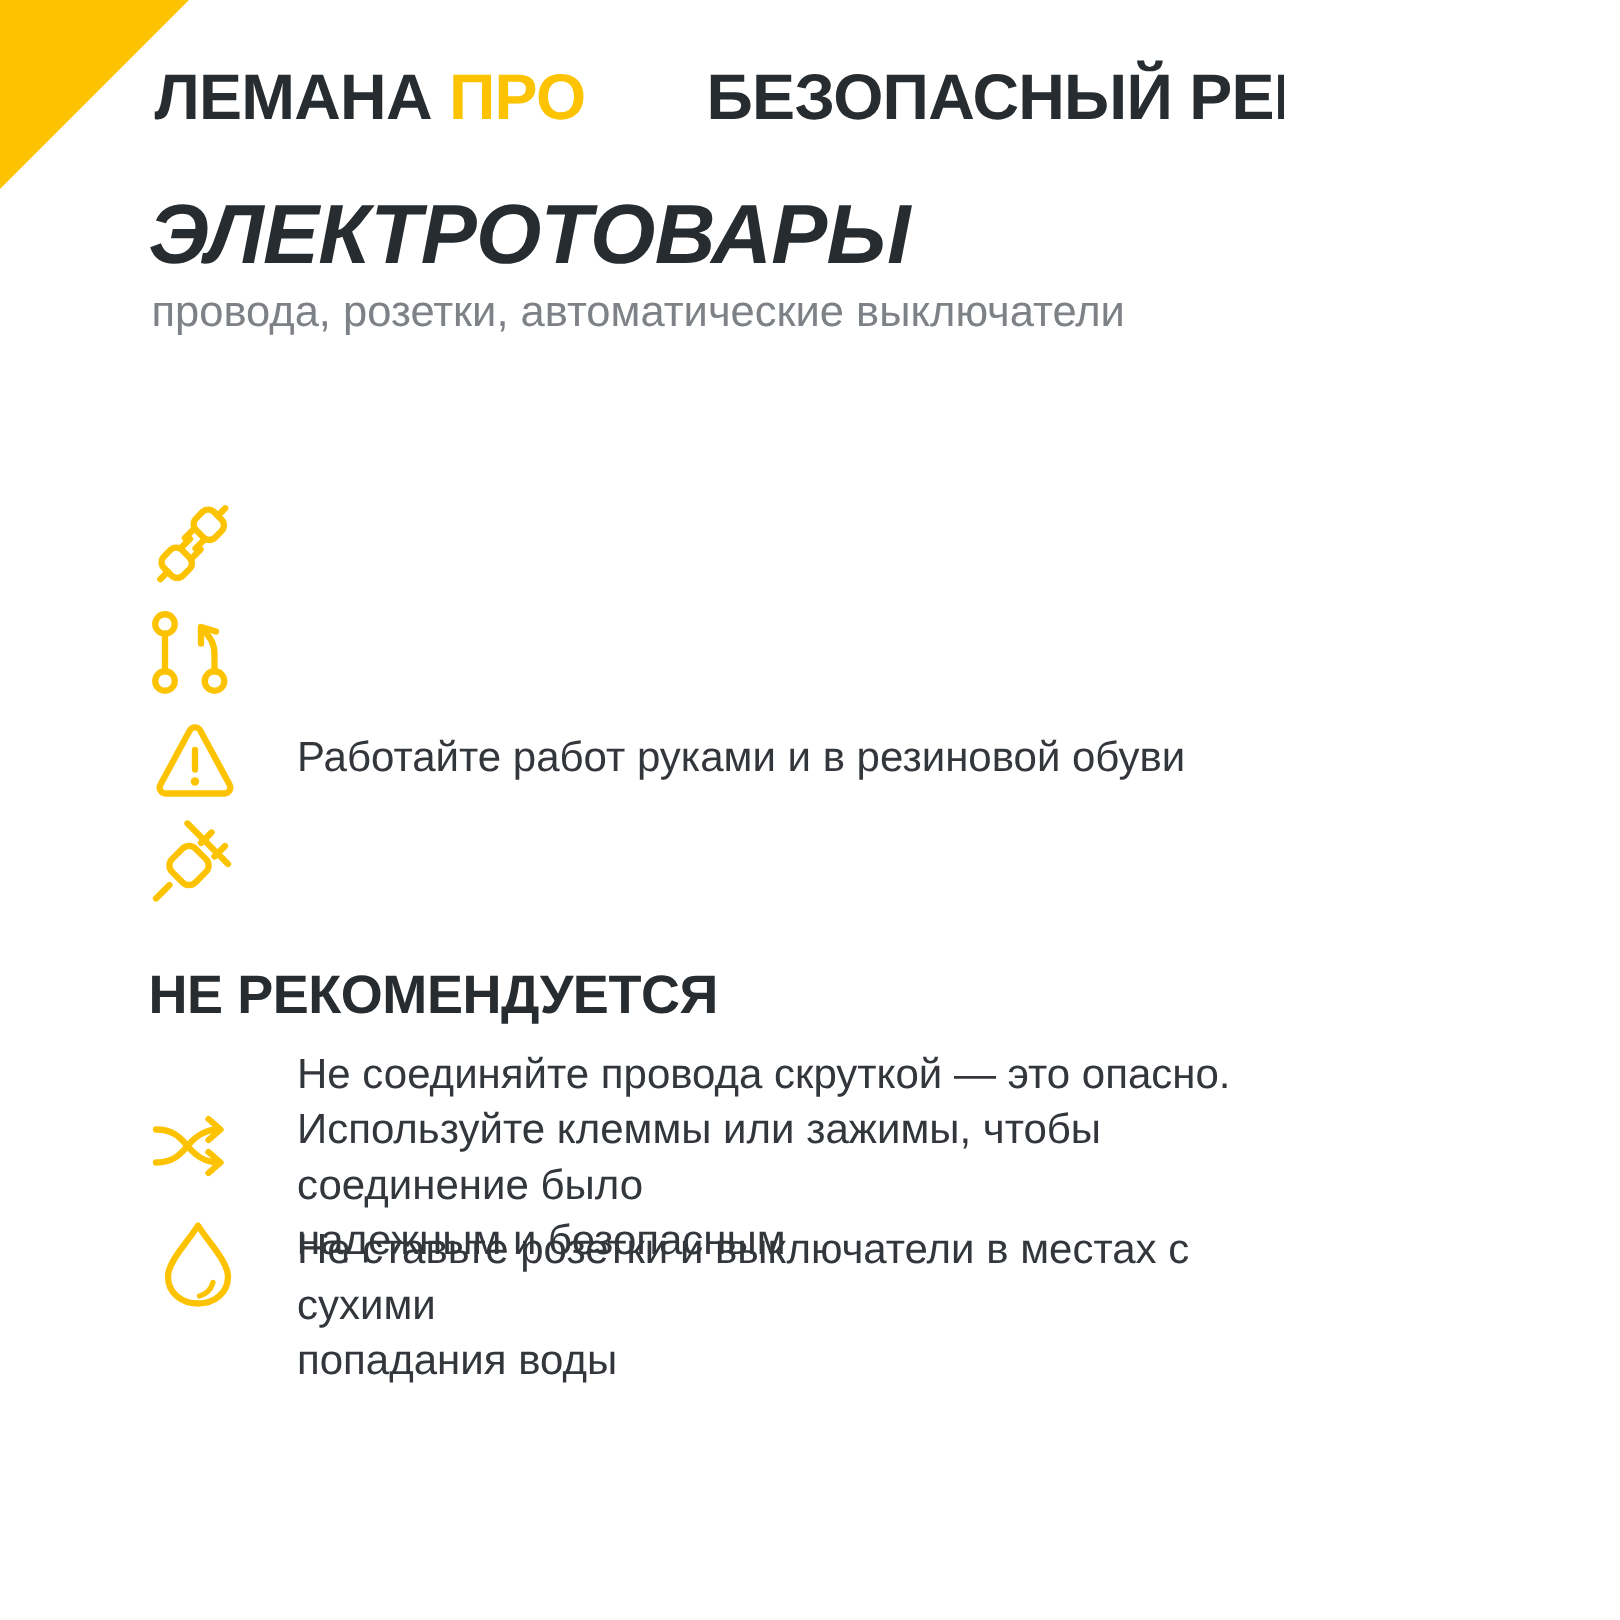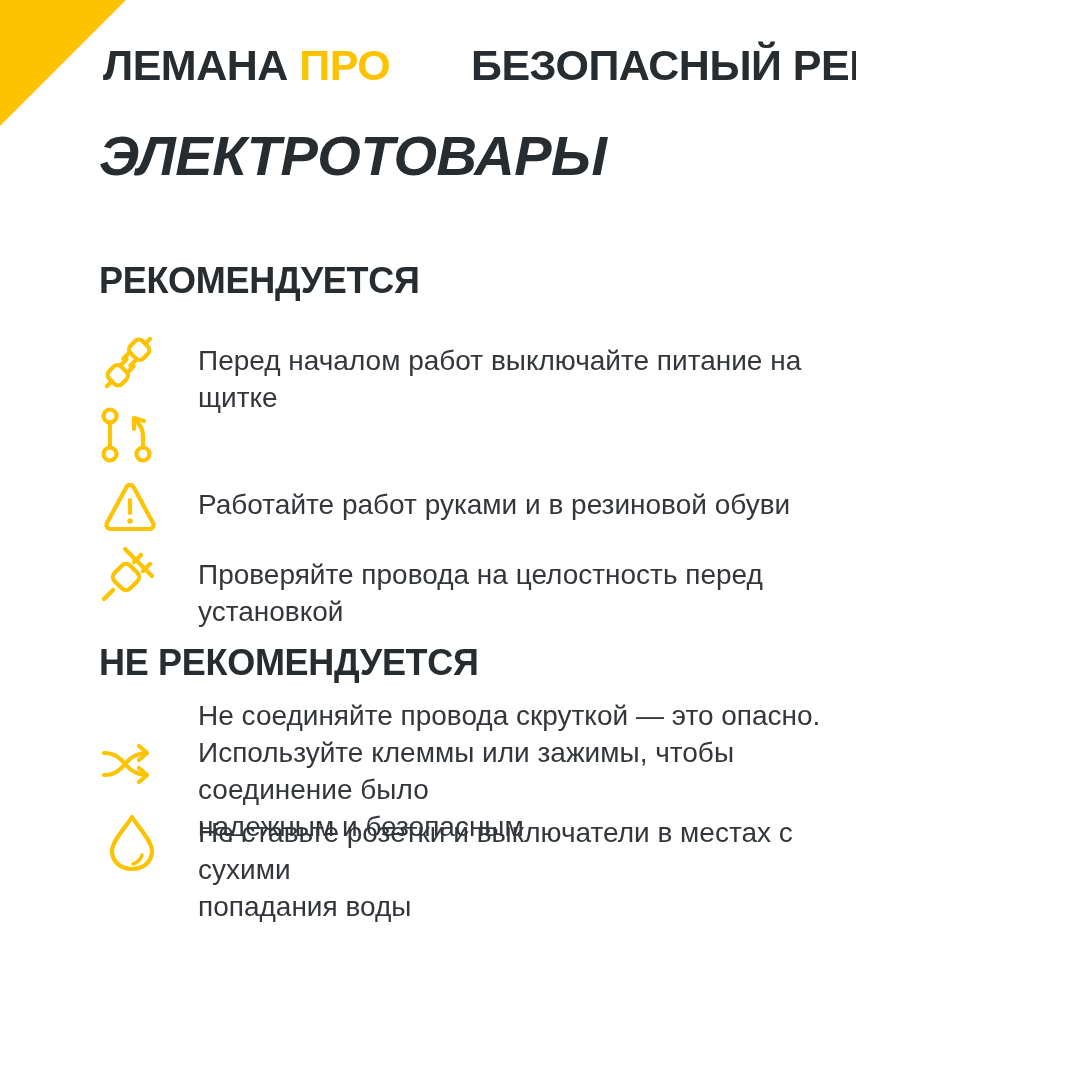--- a/index.html
+++ b/index.html
@@ -38,40 +38,39 @@
 <body>
 
 <div class="canvas">
 
   <div class="corner-tl"></div>
 
   <div class="logo"><span>ЛЕМАНА</span><span>&nbsp;</span><span class="pro">ПРО</span></div>
   <div class="series">БЕЗОПАСНЫЙ РЕМОНТ</div>
 
   <div class="title">ЭЛЕКТРОТОВАРЫ</div>
+  <div class="subtitle">провода, розетки, автоматические выключатели</div>
 
-  <div class="section-heading" style="top:263px">РЕКОМЕНДУЕТСЯ</div>
 
   <span class="icon" style="left:96px;top:331px">
     <svg viewBox="0 0 64 64" aria-hidden="true">
       <g class="stroke" transform="translate(25,41) rotate(-45)">
         <rect x="-13" y="-9" width="17" height="18" rx="5.5"></rect>
         <line x1="4" y1="-5" x2="13" y2="-5"></line>
           <line x1="4" y1="5" x2="13" y2="5"></line>
         <line x1="-13" y1="0" x2="-20" y2="0"></line>
       </g>
       <g class="stroke" transform="translate(40,22) rotate(135)">
         <rect x="-13" y="-9" width="17" height="18" rx="5.5"></rect>
         <line x1="4" y1="-5" x2="13" y2="-5"></line>
           <line x1="4" y1="5" x2="13" y2="5"></line>
         <line x1="-13" y1="0" x2="-20" y2="0"></line>
       </g>
     </svg>
   </span>
-  <p class="item-text" style="top:342px">Перед началом работ выключайте питание на щитке</p>
 
   <span class="icon" style="left:96px;top:403px">
     <svg viewBox="0 0 64 64" aria-hidden="true">
       <g class="stroke">
         <circle cx="14" cy="13" r="6.5"></circle>
           <circle cx="14" cy="51" r="6.5"></circle>
         <line x1="14" y1="19.5" x2="14" y2="44.5"></line>
         <circle cx="47" cy="51" r="6.5"></circle>
         <path d="M47,44.5 V33 Q47,23 38,16"></path>
         <polyline points="38,26 38,15 48,18"></polyline>
@@ -94,21 +93,20 @@
     <svg viewBox="0 0 64 64" aria-hidden="true">
       <g class="stroke">
         <rect x="19" y="25" width="22" height="22" rx="6" transform="rotate(-45 30 36)"></rect>
         <line x1="38" y1="21" x2="45" y2="14"></line>
         <line x1="47" y1="30" x2="54" y2="23"></line>
         <line x1="17" y1="49" x2="8" y2="58"></line>
         <line x1="29" y1="8" x2="56" y2="35"></line>
       </g>
     </svg>
   </span>
-  <p class="item-text" style="top:556px">Проверяйте провода на целостность перед установкой</p>
 
   <div class="section-heading" style="top:645px">НЕ РЕКОМЕНДУЕТСЯ</div>
 
   <span class="icon" style="left:96px;top:731px">
     <svg viewBox="0 0 64 64" aria-hidden="true">
       <g class="stroke">
         <path d="M8,22 C19,22 24,27 29,33 C34,39 40,44 50,44"></path>
         <polyline points="43,37 51,44 43,51"></polyline>
         <path d="M8,44 C19,44 24,39 29,33 C34,27 40,22 50,22"></path>
         <polyline points="43,15 51,22 43,29"></polyline>

